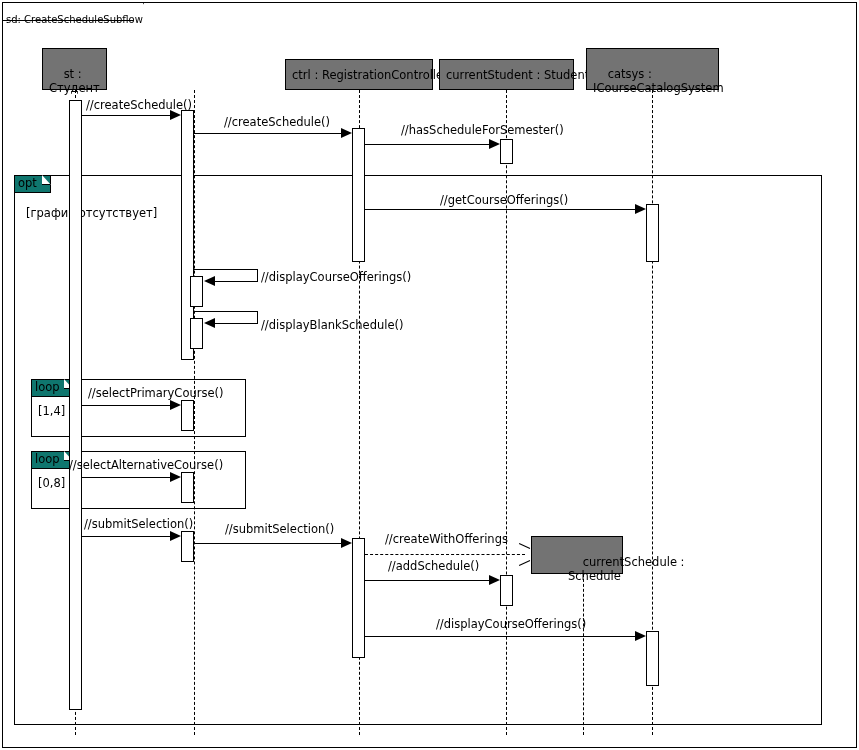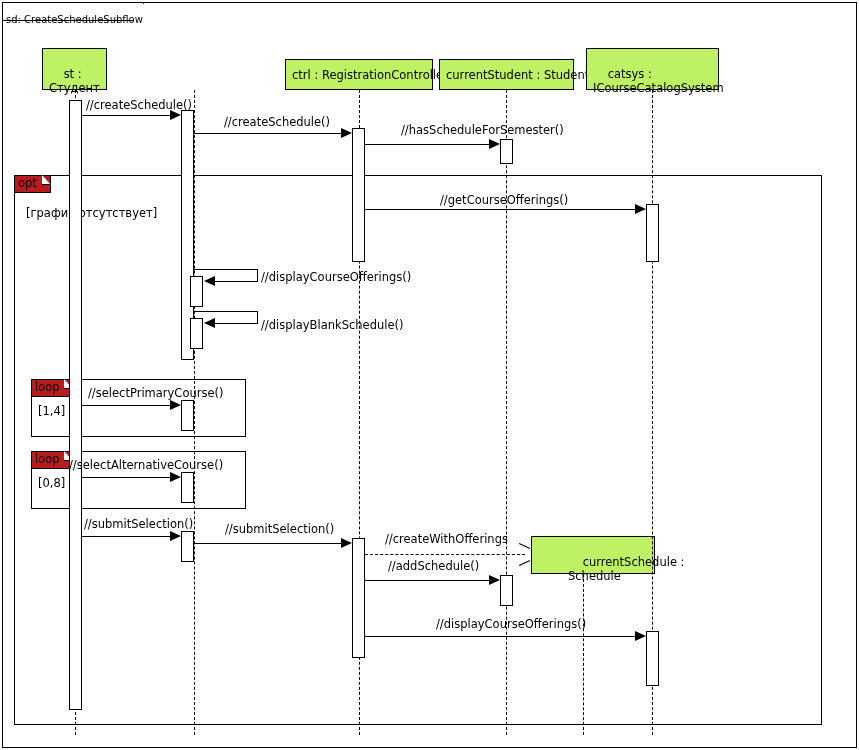--- a/index.html
+++ b/index.html
@@ -5,21 +5,21 @@
 <style>
   html,body{margin:0;padding:0;background:#ffffff;}
   body{font-family:"DejaVu Sans","Liberation Sans",sans-serif;color:#000;}
   #canvas{position:relative;width:859px;height:750px;background:#fff;overflow:hidden;}
 
   
   .frame{position:absolute;border:1px solid #000;box-sizing:border-box;}
 
   
   .lifebox{
-    position:absolute;border:1px solid #000;background:#bef264;box-sizing:border-box;
+    position:absolute;border:1px solid #000;background:#737373;box-sizing:border-box;
     font-size:11.5px;line-height:14px;padding:4px 6px;white-space:pre;
   }
   .lifebox.center{display:flex;align-items:center;}
   
   .lifeline{
     position:absolute;width:0;border-left:1px dashed #000;
   }
   
   .act{
     position:absolute;border:1px solid #000;background:#fff;box-sizing:border-box;
@@ -39,21 +39,21 @@
   }
   .openarrow::before{top:0;transform-origin:right center;transform:rotate(25deg);}
   .openarrow::after{top:12px;transform-origin:right center;transform:rotate(-25deg);}
   .msglabel{
     position:absolute;font-size:11.5px;line-height:13px;white-space:nowrap;background:transparent;
   }
 
   
   .fragment{position:absolute;border:1px solid #000;box-sizing:border-box;background:transparent;}
   .fragtag{
-    position:absolute;border:1px solid #000;border-top:none;border-left:none;background:#b91c1c;
+    position:absolute;border:1px solid #000;border-top:none;border-left:none;background:#0f766e;
     box-sizing:border-box;font-size:11.5px;line-height:14px;padding:0px 11px 0px 3px;white-space:nowrap;
   }
   .fragtag .cut{
     position:absolute;right:-1px;top:-1px;width:9px;height:9px;background:#fff;
     border-bottom:1px solid #000;
     clip-path:polygon(0 0,100% 100%,0 100%);
   }
   .guard{
     position:absolute;font-size:11.5px;line-height:14px;white-space:nowrap;
   }
@@ -84,21 +84,21 @@
 
   <div class="lifebox center" style="left:439px;top:59px;width:135px;height:31px;">
     <span>currentStudent : Student</span>
   </div>
 
   <div class="lifebox" style="left:586px;top:48px;width:133px;height:42px;">
     <span>catsys :
 ICourseCatalogSystem</span>
   </div>
 
-  <div class="lifebox" style="left:531px;top:536px;width:124px;height:38px;padding-left:36px;">
+  <div class="lifebox" style="left:531px;top:536px;width:92px;height:38px;padding-left:36px;">
     <span>currentSchedule :
 Schedule</span>
   </div>
 
   <div class="lifeline" style="left:75px;top:90px;height:645px;"></div>
   <div class="lifeline" style="left:194px;top:90px;height:645px;"></div>
   <div class="lifeline" style="left:359px;top:90px;height:645px;"></div>
   <div class="lifeline" style="left:506px;top:90px;height:645px;"></div>
   <div class="lifeline" style="left:652px;top:90px;height:645px;"></div>
   <div class="lifeline" style="left:583px;top:574px;height:161px;"></div>

